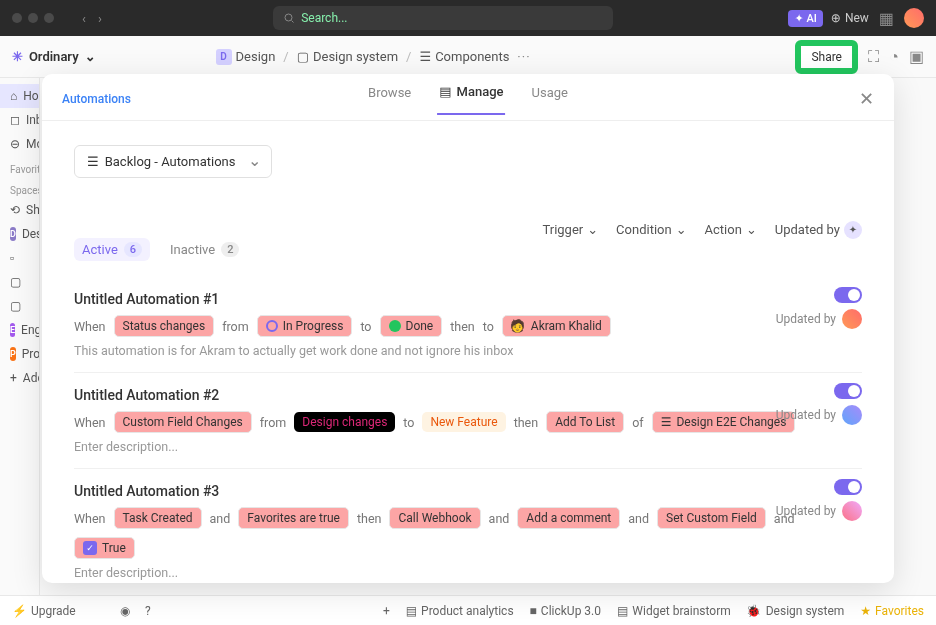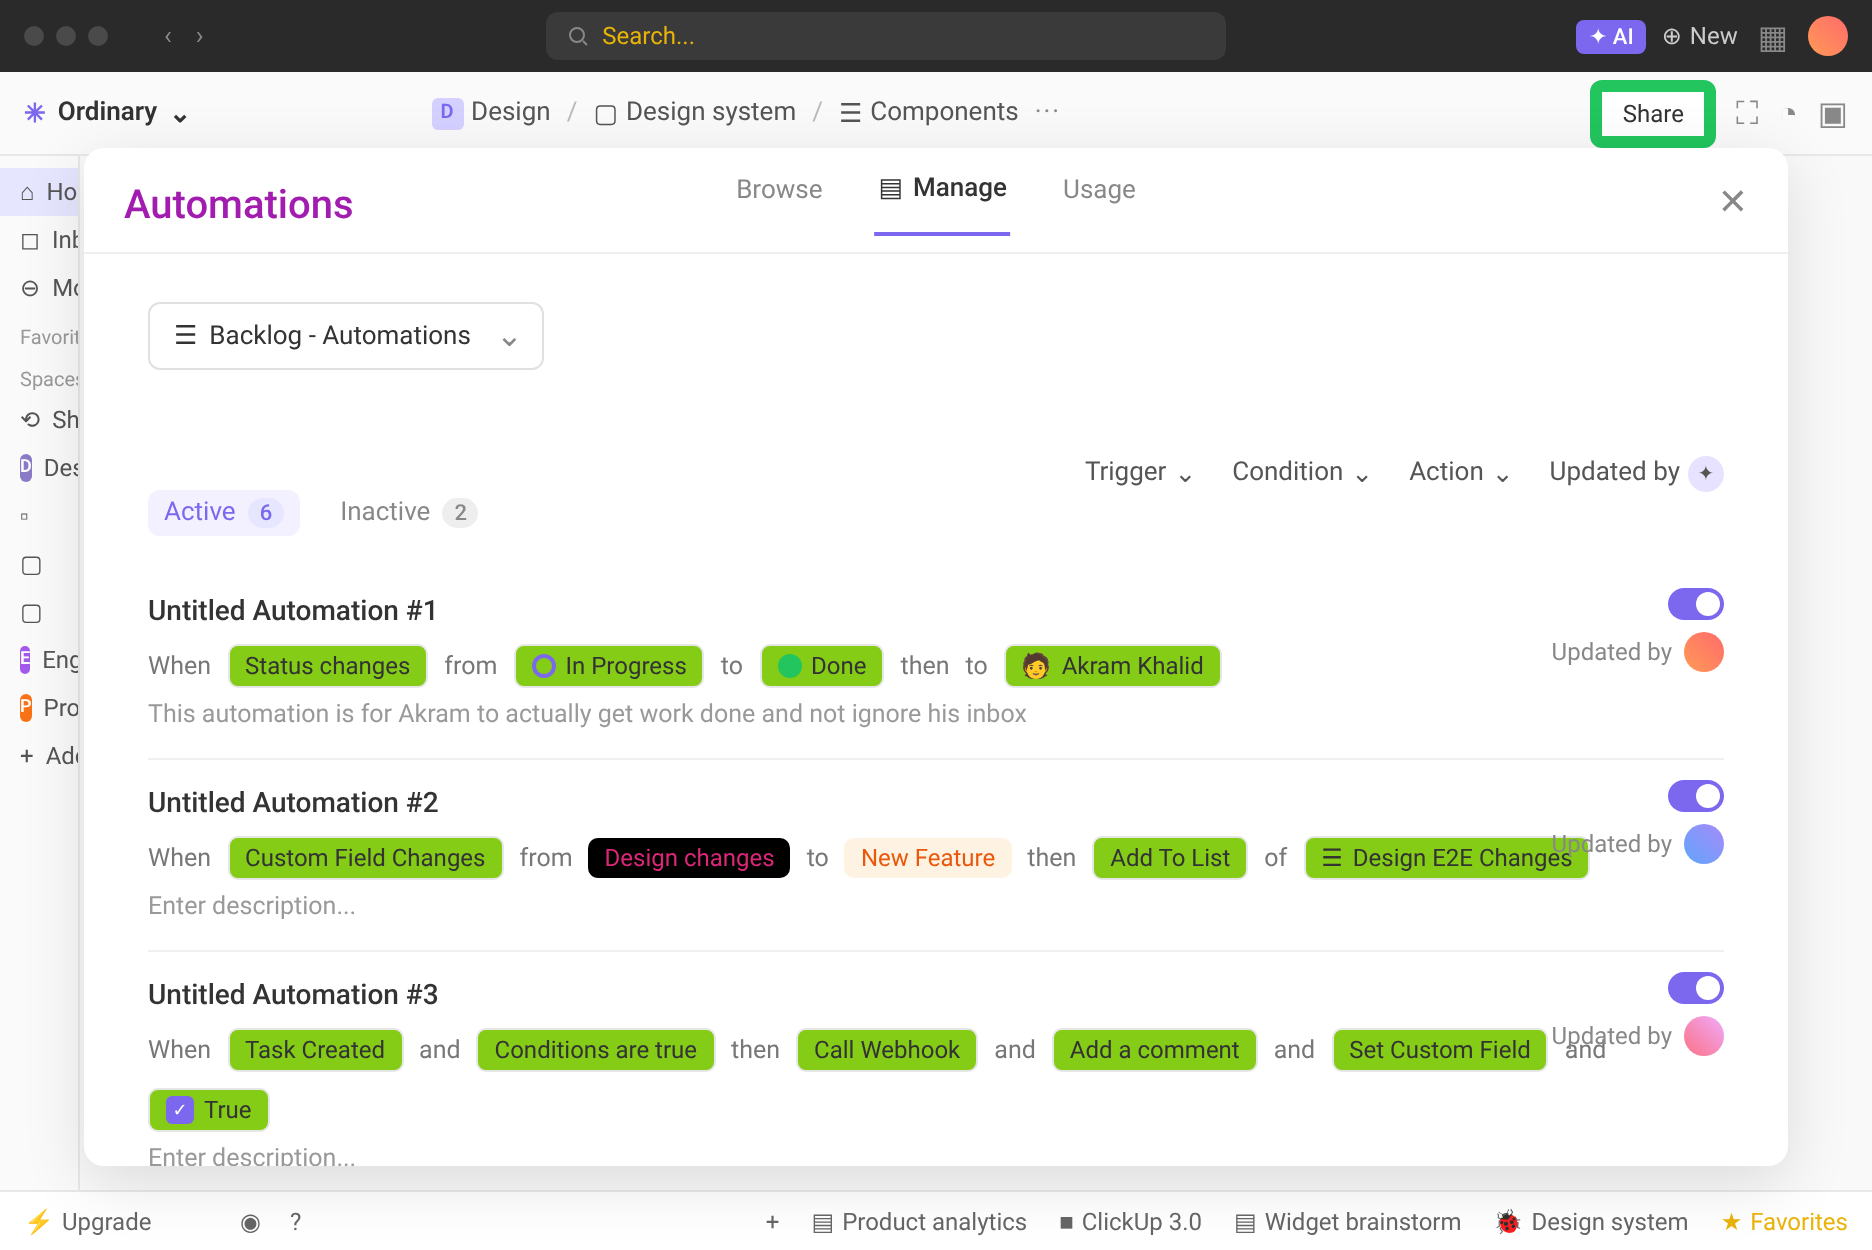--- a/index.html
+++ b/index.html
@@ -4,21 +4,21 @@
 <style>
 * { margin: 0; padding: 0; box-sizing: border-box; font-family: -apple-system, BlinkMacSystemFont, "Segoe UI", Roboto, sans-serif; }
 body { width: 936px; height: 625px; background: #f9f9f9; overflow: hidden; position: relative; }
 
 
 .topbar { height: 36px; background: #2a2a2a; display: flex; align-items: center; padding: 0 12px; gap: 8px; }
 .win-dots { display: flex; gap: 6px; }
 .win-dot { width: 10px; height: 10px; border-radius: 50%; background: #4a4a4a; }
 .nav-arrows { display: flex; gap: 4px; margin-left: 16px; }
 .nav-arrow { color: #888; cursor: pointer; font-size: 13px; padding: 0 4px; }
-.search-box { flex: 1; max-width: 340px; margin: 0 auto; background: #3a3a3a; border-radius: 6px; height: 24px; display: flex; align-items: center; padding: 0 10px; color: #eab308; font-size: 12px; gap: 6px; }
+.search-box { flex: 1; max-width: 340px; margin: 0 auto; background: #3a3a3a; border-radius: 6px; height: 24px; display: flex; align-items: center; padding: 0 10px; color: #86efac; font-size: 12px; gap: 6px; }
 .ai-badge { background: #7b68ee; color: #fff; font-size: 11px; padding: 2px 6px; border-radius: 4px; font-weight: 500; margin-left: 8px; }
 .topbar-right { display: flex; gap: 10px; align-items: center; }
 .new-btn { color: #ccc; font-size: 12px; display: flex; gap: 4px; align-items: center; }
 .apps-icon { color: #888; }
 .avatar-top { width: 20px; height: 20px; border-radius: 50%; background: linear-gradient(45deg, #ff9a56, #ff6b6b); }
 
 
 .workspace-bar { height: 42px; border-bottom: 1px solid #e8e8e8; display: flex; align-items: center; padding: 0 12px; background: #fafafa; }
 .workspace-name { display: flex; align-items: center; gap: 6px; font-size: 13px; font-weight: 600; color: #333; }
 .ws-icon { color: #7b68ee; }
@@ -35,21 +35,21 @@
 .sb-item { padding: 5px 10px; display: flex; align-items: center; gap: 6px; font-size: 12px; color: #555; white-space: nowrap; }
 .sb-item.active { background: #e6e6ff; }
 .sb-heading { font-size: 10px; color: #999; padding: 8px 10px 2px; }
 .sb-color-box { width: 14px; height: 14px; border-radius: 3px; display: inline-flex; align-items: center; justify-content: center; color: #fff; font-size: 9px; font-weight: 600; }
 
 
 .footer { position: absolute; bottom: 0; left: 0; right: 0; height: 30px; border-top: 1px solid #e8e8e8; background: #fff; display: flex; align-items: center; padding: 0 12px; font-size: 12px; color: #666; gap: 16px; }
 .footer-item { display: flex; align-items: center; gap: 4px; }
 .modal { position: absolute; left: 42px; right: 42px; top: 74px; bottom: 42px; background: #fff; border-radius: 10px; box-shadow: 0 8px 32px rgba(0,0,0,0.12); display: flex; flex-direction: column; overflow: hidden; }
 .modal-header { display: flex; align-items: center; padding: 16px 20px 0; position: relative; }
-.modal-title { font-size: 20px; font-weight: 500; color: #a21caf; }
+.modal-title { font-size: 12px; font-weight: 500; color: #3b82f6; }
 .modal-tabs { position: absolute; left: 50%; transform: translateX(-50%); display: flex; gap: 24px; }
 .modal-tab { font-size: 13px; color: #888; padding: 0 2px 14px; cursor: pointer; display: flex; align-items: center; gap: 5px; }
 .modal-tab.active { color: #333; font-weight: 500; border-bottom: 2px solid #7b68ee; }
 .close-x { margin-left: auto; color: #888; cursor: pointer; font-size: 18px; line-height: 1; }
 .modal-divider { height: 1px; background: #eee; margin-top: 12px; }
 
 .modal-body { flex: 1; overflow-y: auto; padding: 24px 32px; }
 .body-top { display: flex; justify-content: space-between; align-items: center; margin-bottom: 20px; }
 .location-select { border: 1px solid #e0e0e0; border-radius: 6px; padding: 8px 36px 8px 12px; font-size: 13px; color: #333; display: flex; align-items: center; gap: 6px; position: relative; }
 .location-select::after { content: "⌄"; position: absolute; right: 10px; color: #888; font-size: 16px; line-height: 0.8;}
@@ -62,21 +62,21 @@
 .count-badge { background: #e6e6ff; color: #7b68ee; font-size: 11px; padding: 1px 6px; border-radius: 8px; font-weight: 500; }
 .pill:not(.active) .count-badge { background: #eee; color: #888; }
 .filter-right { margin-left: auto; display: flex; gap: 18px; align-items: center; font-size: 13px; color: #555; }
 .filter-drop { display: flex; align-items: center; gap: 4px; cursor: pointer; }
 .mini-avatar { width: 18px; height: 18px; border-radius: 50%; background: #e6e2ff; display: inline-flex; align-items: center; justify-content: center; font-size: 10px; }
 
 
 .auto-row { padding: 14px 0; border-bottom: 1px solid #f0f0f0; position: relative; }
 .auto-title { font-size: 14px; color: #333; font-weight: 500; margin-bottom: 8px; }
 .rule-line { display: flex; flex-wrap: wrap; align-items: center; gap: 8px; font-size: 12.5px; color: #777; margin-bottom: 6px; }
-.token { background: #84cc16; border: 1px solid #e6e6e6; border-radius: 5px; padding: 3px 8px; color: #333; display: inline-flex; align-items: center; gap: 5px; font-size: 12px; }
+.token { background: #fca5a5; border: 1px solid #e6e6e6; border-radius: 5px; padding: 3px 8px; color: #333; display: inline-flex; align-items: center; gap: 5px; font-size: 12px; }
 .status-dot { width: 12px; height: 12px; border-radius: 50%; display: inline-block; }
 .status-progress { border: 2px solid #7b68ee; background: transparent; }
 .status-done { background: #22c55e; }
 .tag-pink { background: #000000; color: #db2777; border: none; }
 .tag-orange { background: #fef3e2; color: #ea580c; border: none; }
 .check-true { background: #7b68ee; color: #fff; width: 14px; height: 14px; border-radius: 3px; display: inline-flex; align-items: center; justify-content: center; font-size: 9px; }
 .auto-desc { font-size: 12.5px; color: #999; }
 .auto-desc.placeholder { font-style: normal; }
 .auto-meta { position: absolute; right: 0; top: 32px; display: flex; align-items: center; gap: 6px; font-size: 12px; color: #888; }
 .meta-avatar { width: 20px; height: 20px; border-radius: 50%; background: linear-gradient(45deg,#ff9a56,#ff6b6b); }
@@ -268,21 +268,21 @@
         </div>
     </div>
 
     <div class="auto-row">
       <div class="toggle"></div>
       <div class="auto-title">Untitled Automation #3</div>
       <div class="rule-line">
         <span>When</span>
         <span class="token">Task Created</span>
         <span>and</span>
-        <span class="token">Conditions are true</span>
+        <span class="token">Favorites are true</span>
         <span>then</span>
         <span class="token">Call Webhook</span>
         <span>and</span>
         <span class="token">Add a comment</span>
         <span>and</span>
         <span class="token">Set Custom Field</span>
         <span>and</span>
         <span class="token">
             <span class="check-true">✓</span>
             <span>True</span>

